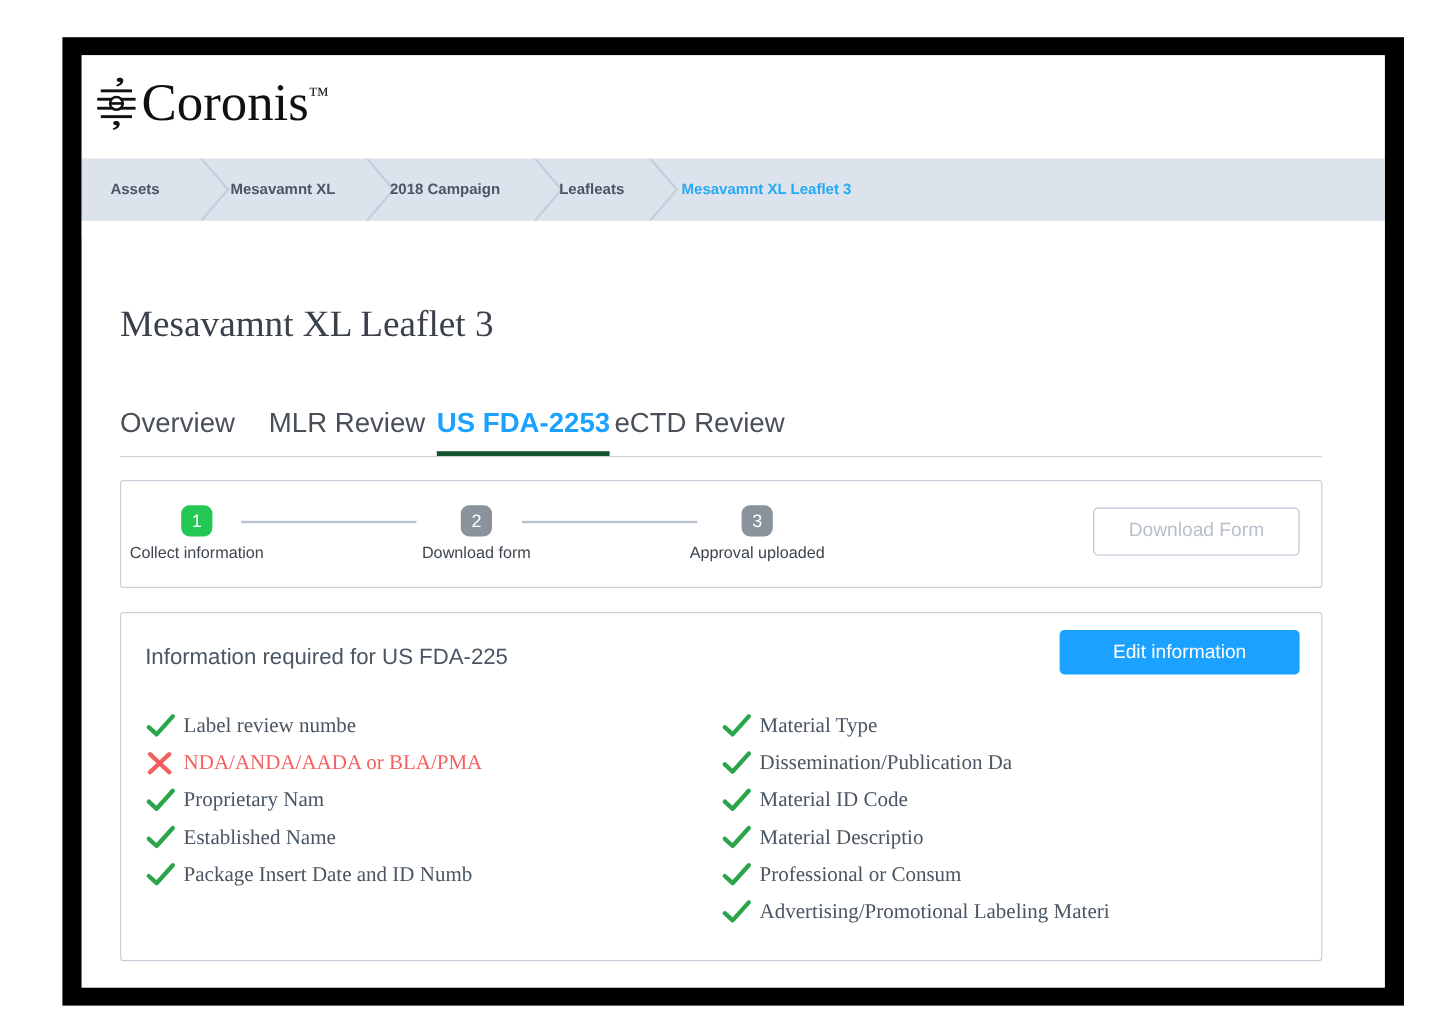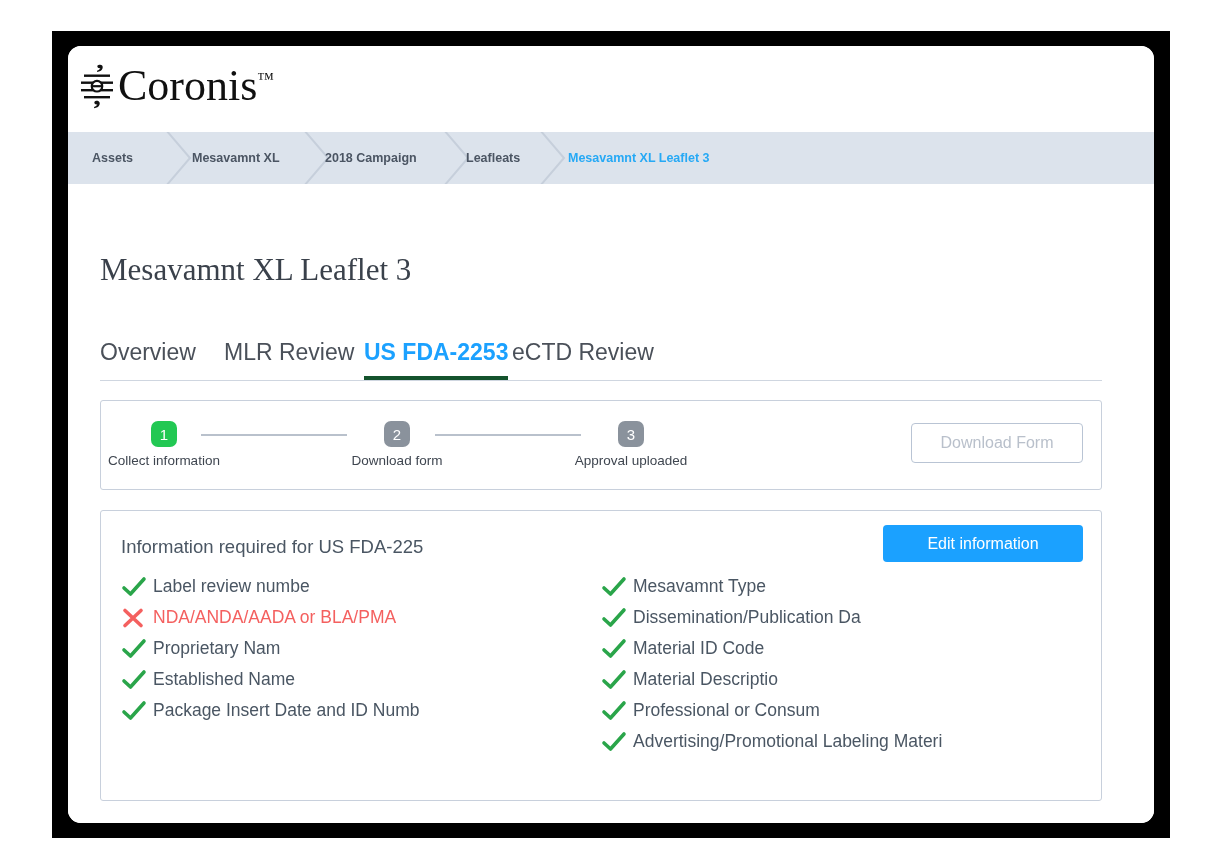--- a/index.html
+++ b/index.html
@@ -25,21 +25,20 @@
     box-sizing: border-box;
   }
   #app-window {
     position: absolute;
     left: 68px;
     top: 46px;
     width: 1086px;
     height: 777px;
     background: #ffffff;
     overflow: hidden;
-    border-radius: 13px;
   }
 
   
   #app-header {
     position: absolute;
     left: 0; top: 0;
     width: 100%;
     height: 86px;
     background: #ffffff;
   }
@@ -240,21 +239,22 @@
     color: #ffffff;
     font-size: 16px;
     display: flex;
     align-items: center;
     justify-content: center;
     font-family: "Liberation Sans", sans-serif;
   }
 
   .check-col {
     position: absolute;
-    top: 60px;
+    top: 78px;
+    font-family: Liberation Serif, serif;
   }
   #col-left  { left: 20px;  width: 360px; }
   #col-right { left: 500px; width: 392px; }
 
   .check-item {
     height: 31px;
     display: flex;
     align-items: center;
     white-space: nowrap;
     overflow: hidden;
@@ -403,21 +403,21 @@
         </div>
 
       </div>
 
       <div class="check-col" id="col-right">
 
         <div class="check-item">
           <svg class="check-icon" viewBox="0 0 26 22">
               <path d="M3 12 L9.5 18 L23 3" fill="none" stroke="#2aa54a" stroke-width="3.6" stroke-linecap="round" stroke-linejoin="round"></path>
             </svg>
-          <span class="check-text">Mesavamnt Type</span>
+          <span class="check-text">Material Type</span>
         </div>
 
         <div class="check-item">
           <svg class="check-icon" viewBox="0 0 26 22">
               <path d="M3 12 L9.5 18 L23 3" fill="none" stroke="#2aa54a" stroke-width="3.6" stroke-linecap="round" stroke-linejoin="round"></path>
             </svg>
           <span class="check-text">Dissemination/Publication Da</span>
         </div>
 
         <div class="check-item">

